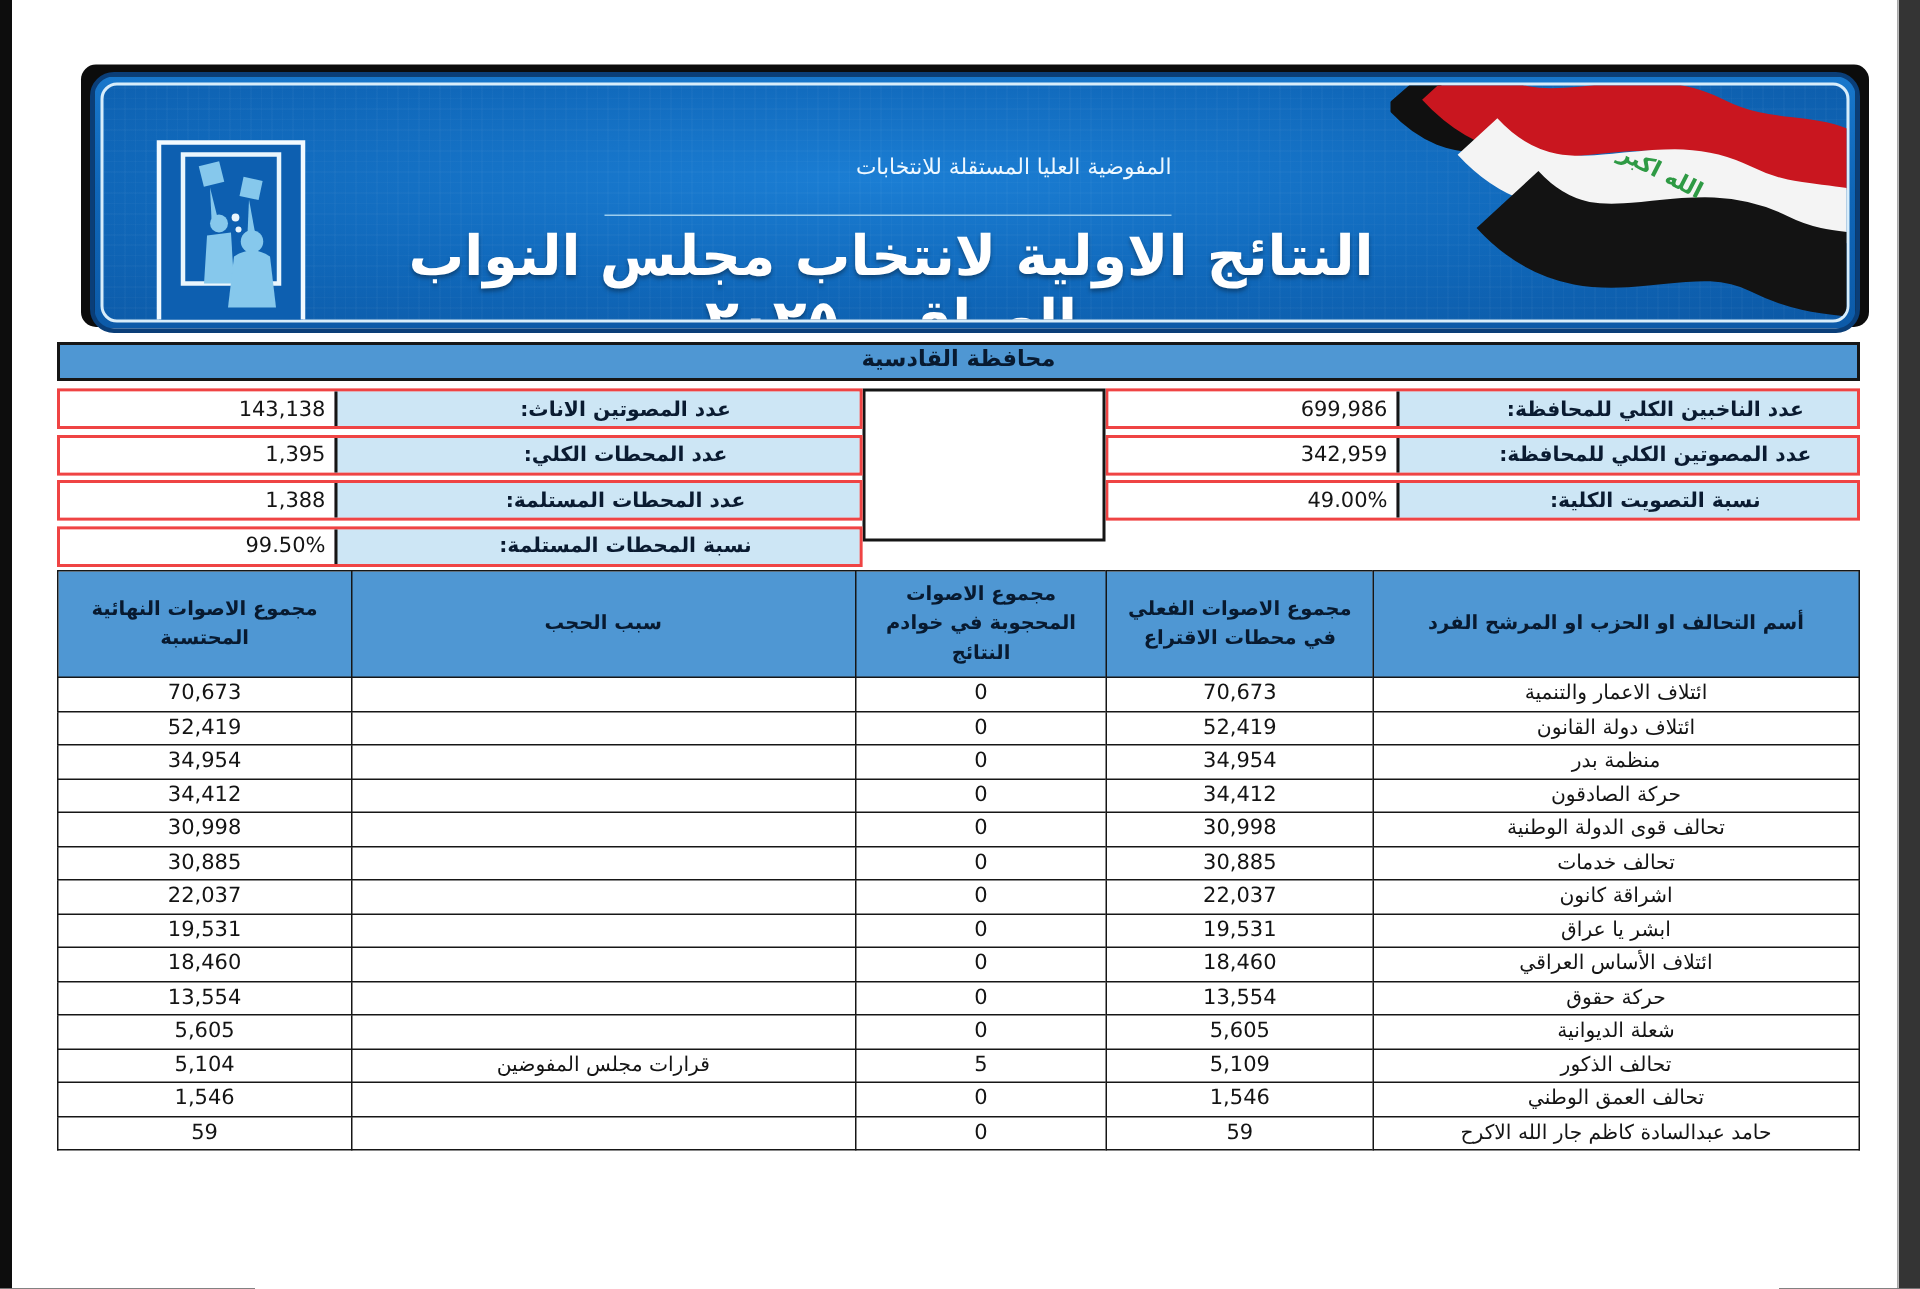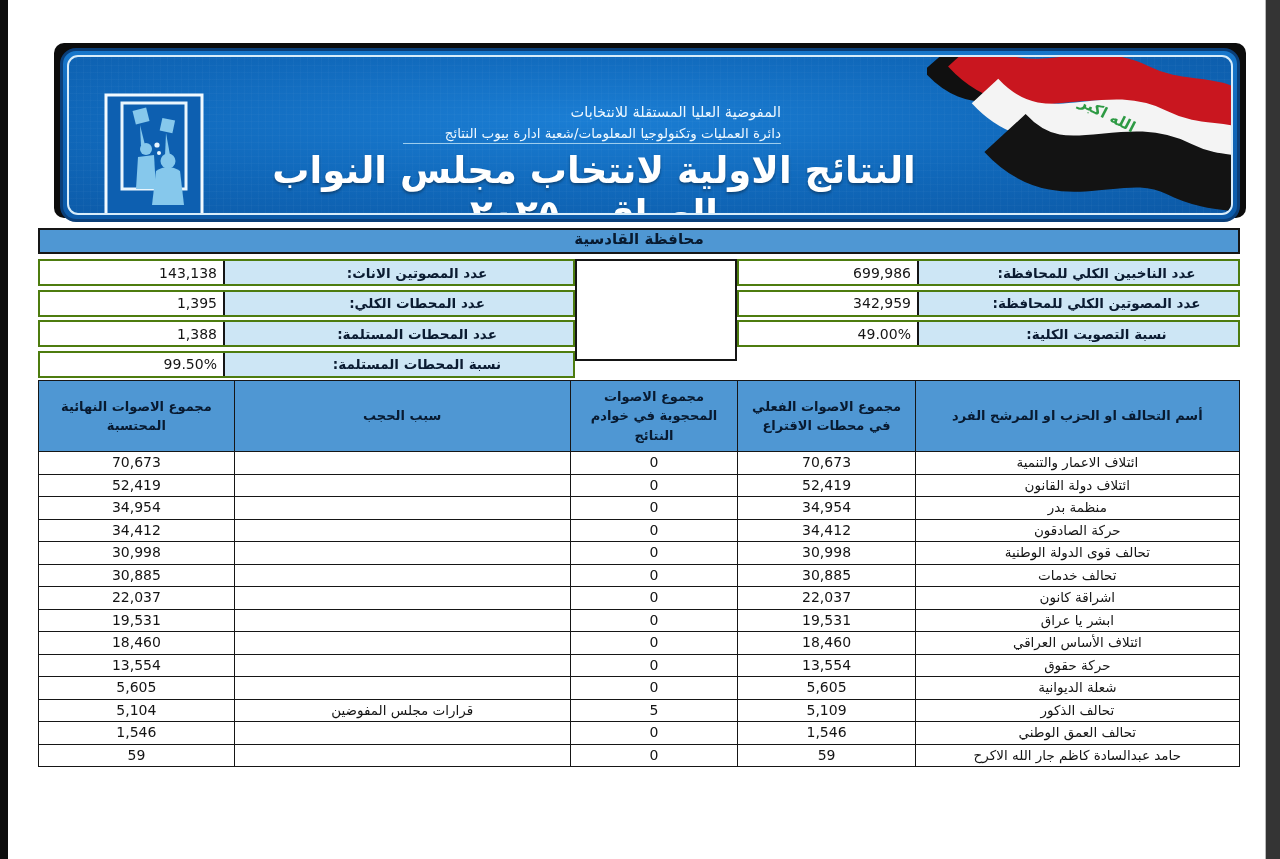--- a/index.html
+++ b/index.html
@@ -33,24 +33,24 @@
 
   
   .gov-bar{position:absolute;left:38px;top:228px;width:1202px;height:26px;background:#4f97d3;
            border:2px solid #161616;box-sizing:border-box;display:flex;align-items:flex-start;justify-content:center;}
   .gov-bar span{font-weight:bold;font-size:15px;color:#081a30;direction:rtl;}
 
   
   .stats{position:absolute;top:259px;}
   .stats-right{left:737px;width:503px;}
   .stats-left{left:38px;width:537px;}
-  .stat-row{display:flex;height:23px;margin-bottom:3.5px;border:2px solid #4d7c0f;background:#fca5a5;}
+  .stat-row{display:flex;height:23px;margin-bottom:3.5px;border:2px solid #ef4444;background:#fca5a5;}
   .stat-value{display:flex;align-items:center;justify-content:flex-end;direction:ltr;
               padding-right:6px;font-size:14px;color:#151515;background:#fff;box-sizing:border-box;}
-  .stats-right .stat-value{width:178px;padding-left:23px;}
+  .stats-right .stat-value{width:192px;padding-left:23px;}
   .stats-left  .stat-value{width:183px;}
   .stat-label{flex:1;display:flex;align-items:center;justify-content:center;direction:rtl;
               background:#cde6f5;border-left:2px solid #151515;font-weight:bold;font-size:13.5px;color:#0a1b31;padding-left:36px;}
   .mid-box{position:absolute;left:575px;top:259px;width:162px;height:102px;border:2px solid #151515;
            box-sizing:border-box;background:#fff;}
 
   
   .results{position:absolute;left:38px;top:380px;width:1202px;border-collapse:collapse;direction:rtl;}
   .results th,.results td{border:1.6px solid #161616;text-align:center;vertical-align:middle;padding:0 4px;}
   .results thead th{background:#4f97d3;color:#081a30;font-weight:bold;font-size:13px;height:70px;line-height:1.5;}
@@ -96,21 +96,20 @@
             <path d="M 62,40 L 66,62 L 61,63 Z"></path>
             <circle cx="64" cy="68" r="7.5"></circle>
             <path d="M 52,78 Q 64,70 76,78 L 80,112 L 48,112 Z"></path>
           </g>
           <circle cx="53" cy="52" r="2.6" fill="#eaf6fd"></circle>
           <circle cx="55" cy="60" r="2" fill="#eaf6fd"></circle>
         </svg>
 
         <div class="org-lines">
           <div class="org-line1">المفوضية العليا المستقلة للانتخابات</div>
-          <div class="org-line2">دائرة العمليات وتكنولوجيا المعلومات/شعبة ادارة بيوب النتائج</div>
         </div>
         <div class="org-divider"></div>
 
         <div class="banner-title">النتائج الاولية لانتخاب مجلس النواب العراقي ٢٠٢٥</div>
       </div>
     </div>
   </div>
 
   <div class="gov-bar">
     <span>محافظة القادسية</span>

